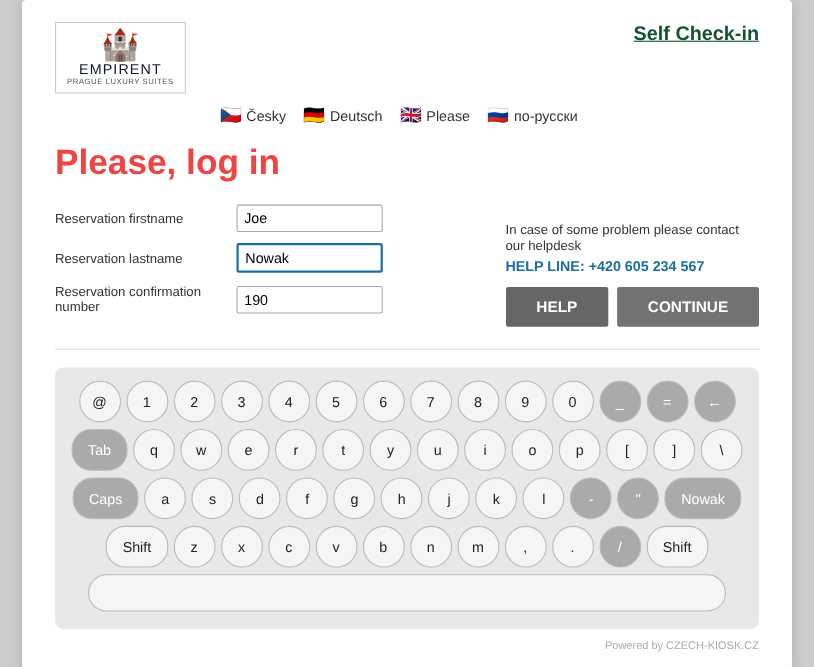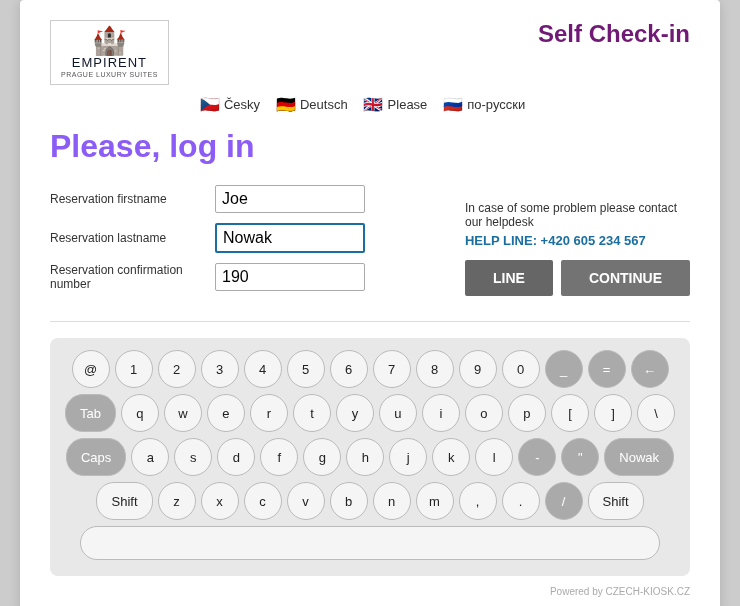--- a/index.html
+++ b/index.html
@@ -49,23 +49,24 @@
       color: #0f172a;
       letter-spacing: 1px;
     }
     .logo-sub {
       font-size: 7px;
       color: #555;
       letter-spacing: 0.5px;
       margin-top: 1px;
     }
     .self-checkin {
-      font-size: 24px;
-      font-weight: bold;
-      color: #701a75;
+      font-size: 18px;
+      font-weight: bold;
+      color: #14532d;
+      text-decoration: underline;
     }
     .lang-bar {
       display: flex;
       gap: 16px;
       align-items: center;
       margin: 8px 0 0 150px;
       font-size: 13px;
       color: #333;
     }
     .lang-item {
@@ -73,21 +74,21 @@
       align-items: center;
       gap: 4px;
       cursor: pointer;
     }
     .flag {
       font-size: 16px;
     }
     .page-title {
       font-size: 32px;
       font-weight: bold;
-      color: #8b5cf6;
+      color: #ef4444;
       margin: 14px 0 20px 0;
     }
     .form-section {
       display: flex;
       gap: 44px;
       margin-bottom: 20px;
     }
     .form-fields {
       flex: 1;
     }
@@ -99,22 +100,22 @@
     .form-label {
       font-size: 12px;
       color: #333;
       width: 165px;
       flex-shrink: 0;
     }
     .form-input {
       border: 1px solid #aaa;
       border-radius: 2px;
       padding: 4px 6px;
-      font-size: 16px;
-      width: 150px;
+      font-size: 13px;
+      width: 133px;
       outline: none;
     }
     .form-input.active {
       border-color: #1a6fa0;
       border-width: 2px;
     }
     .help-section {
       flex: 0 0 220px;
       font-size: 12px;
       color: #333;
@@ -256,21 +257,21 @@
       </div>
       <div class="form-row">
         <label class="form-label">Reservation confirmation number</label>
         <input class="form-input" type="text" value="190" style="">
       </div>
     </div>
     <div class="help-section">
       <div>In case of some problem please contact our helpdesk</div>
       <div class="help-line">HELP LINE: +420 605 234 567</div>
       <div class="btn-row">
-        <button class="btn-back">LINE</button>
+        <button class="btn-back">HELP</button>
         <button class="btn-continue">CONTINUE</button>
       </div>
     </div>
   </div>
 
   <div class="divider-line"></div>
 
   <div class="keyboard">
 
     <div class="kb-row">

